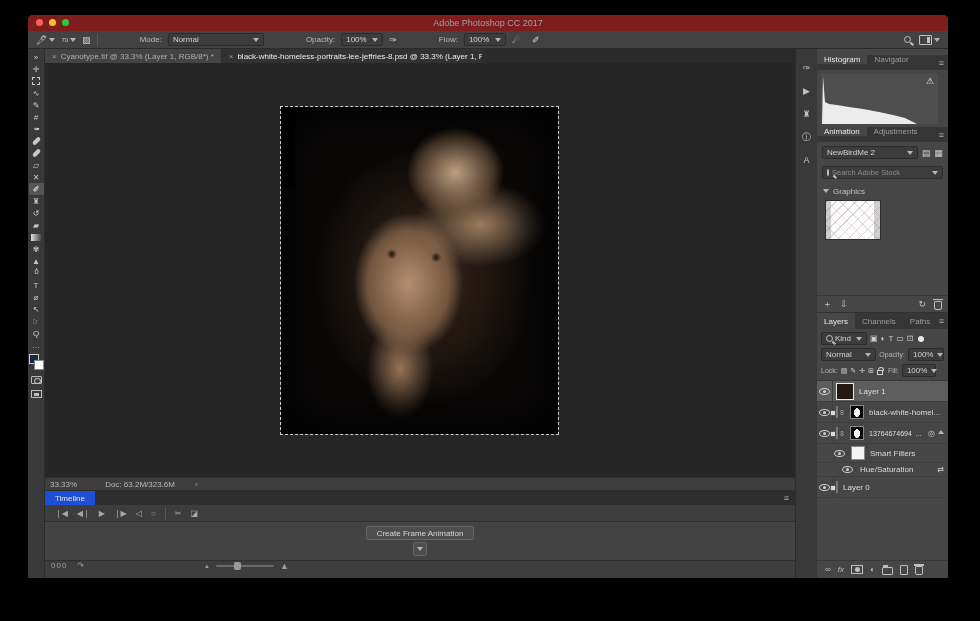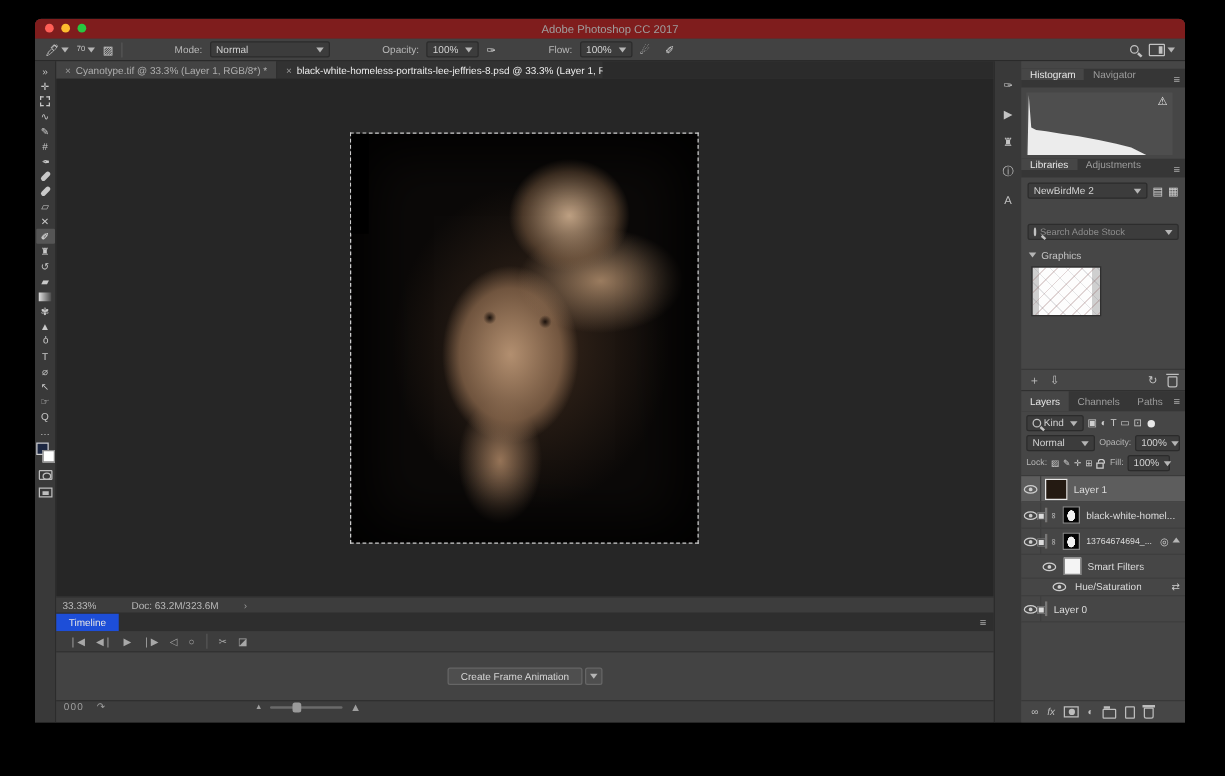--- a/index.html
+++ b/index.html
@@ -83,21 +83,21 @@
   .statusbar .docinfo { margin-left:28px; }
   .statusbar .arrow { margin-left:20px; color:#9a9a9a; }
 
   .tl-tabbar { position:absolute; left:0; top:441px; width:100%; height:15px; background:#2e2e2e; display:flex; align-items:flex-end; }
   .tl-tab { height:14px; background:#1d4ed8; color:#e4e4e4; display:flex; align-items:center; padding:0 10px; font-size:8px; }
   .tl-menu { margin-left:auto; margin-right:6px; color:#a9a9a9; font-size:9px; align-self:center; }
   .tl-controls { position:absolute; left:0; top:456px; width:100%; height:17px; background:#3d3d3d;
                  border-bottom:1px solid #2f2f2f; display:flex; align-items:center; gap:9px; padding-left:10px;
                  color:#a8a8a8; font-size:8px; }
   .tl-content { position:absolute; left:0; top:473px; width:100%; height:38px; background:#434343;
-                display:flex; align-items:center; justify-content:center; gap:2px; }
+                display:flex; align-items:center; justify-content:center; gap:2px;flex-direction:column; }
   .cfa-btn { background:#4e4e4e; border:1px solid #666; border-radius:2px; height:14px; padding:0 10px;
              color:#d6d6d6; font-size:8px; display:flex; align-items:center; }
   .cfa-chev { background:#4e4e4e; border:1px solid #666; border-radius:2px; height:14px; width:14px;
               display:flex; align-items:center; justify-content:center; }
   .tl-bottom { position:absolute; left:0; top:511px; width:100%; height:18px; background:#3d3d3d;
                border-top:1px solid #2f2f2f; display:flex; align-items:flex-start; font-size:8px; color:#9f9f9f; }
   .tl-bottom .cnt { margin-left:6px; letter-spacing:1px; }
   .tl-bottom .flip { margin-left:10px; }
   .tl-zoom { display:flex; align-items:center; gap:6px; margin-left:120px; }
   .ztrack { width:58px; height:2px; background:#6a6a6a; border-radius:1px; position:relative; }
@@ -119,21 +119,21 @@
 
   .histpanel { position:absolute; left:0; top:6px; width:100%; height:72px; }
   .histbody { position:relative; margin:4px 10px 0 4px; height:50px; background:#4e4e4e; }
   .histbody svg { position:absolute; left:0; bottom:0; }
   .warn { position:absolute; right:4px; top:2px; color:#e8e8e8; font-size:9px; }
 
   .libpanel { position:absolute; left:0; top:78px; width:100%; height:185px; }
   .librow { display:flex; align-items:center; gap:4px; padding:4px 5px 0 5px; }
   .libsel { flex:1; }
   .gridico { color:#cfcfcf; font-size:9px; }
-  .searchbox { margin:20px 5px 0 5px; height:13px; background:#3c3c3c; border:1px solid #2d2d2d; border-radius:2px;
+  .searchbox { margin:7px 5px 0 5px; height:13px; background:#3c3c3c; border:1px solid #2d2d2d; border-radius:2px;
                display:flex; align-items:center; gap:3px; padding:0 4px; }
   .searchbox input { flex:1; background:transparent; border:none; outline:none; color:#cfcfcf; font-size:7.5px;
                      font-family:"Liberation Sans", sans-serif; }
   .searchbox input::placeholder { color:#8d8d8d; }
   .gsection { display:flex; align-items:center; gap:4px; padding:7px 0 0 6px; color:#c3c3c3; font-size:8px; }
   .tri-down { width:0; height:0; border:3px solid transparent; border-top:4px solid #b5b5b5; margin-top:3px; }
   .libthumb { margin:4px 0 0 8px; width:56px; height:40px;
               background:
                 repeating-linear-gradient(135deg, rgba(150,110,110,.28) 0 1px, rgba(0,0,0,0) 1px 7px),
                 repeating-linear-gradient(45deg, rgba(120,120,130,.18) 0 1px, rgba(0,0,0,0) 1px 9px),
@@ -369,21 +369,21 @@
         <div class="histbody">
           <svg width="117" height="50" viewBox="0 0 117 50">
             <polygon points="0,50 1,50 2,2 4,28 8,30 16,31 28,33 42,35 58,38 72,41 84,44 92,48 96,50 117,50" fill="#ececec"></polygon>
           </svg>
           <span class="warn">⚠︎</span>
         </div>
       </div>
 
       <div class="libpanel">
         <div class="phead">
-          <span class="ptab active">Libraries</span>
+          <span class="ptab active">Animation</span>
           <span class="ptab">Adjustments</span>
           <span class="pmenu">≡</span>
         </div>
         <div class="librow">
           <span class="select libsel">
             <span>NewBirdMe 2</span>
               <span class="chev"></span>
           </span>
           <span class="gridico">▤</span>
           <span class="gridico">▦</span>

